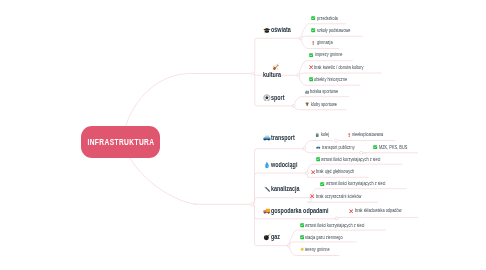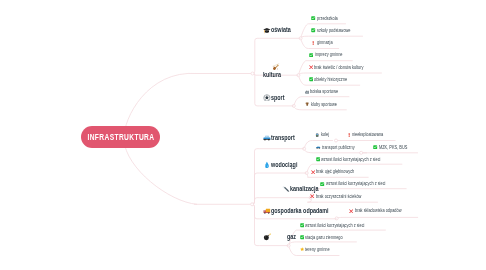--- a/index.html
+++ b/index.html
@@ -6,21 +6,21 @@
   html,body{margin:0;padding:0;}
   body{width:486px;height:270px;background:#ffffff;overflow:hidden;
        font-family:"Liberation Sans",sans-serif;position:relative;
        -webkit-font-smoothing:antialiased;}
   #stage{position:absolute;left:0;top:0;width:486px;height:270px;}
   svg#links{position:absolute;left:0;top:0;width:486px;height:270px;}
 
   .node{position:absolute;box-sizing:border-box;border-radius:11px;
         display:flex;align-items:center;justify-content:center;color:#ffffff;}
   .node span{display:inline-block;white-space:nowrap;}
-  #root-node{left:81px;top:126px;width:79px;height:22px;background:#e1566f;}
+  #root-node{left:81px;top:126px;width:79px;height:32px;background:#e1566f;}
   #root-node span{font-size:8.5px;font-weight:bold;letter-spacing:.5px;transform:scaleX(.78);}
   .branch{background:#7f8c92;}
   .branch span{font-size:8.5px;font-weight:bold;letter-spacing:.15px;transform:scaleX(.86);}
   #branch-spoleczna{left:197px;top:51px;width:48px;height:21px;}
   #branch-techniczna{left:194px;top:182px;width:50px;height:21px;}
 
   .cat{position:absolute;display:flex;align-items:center;white-space:nowrap;
        font-size:7.5px;font-weight:bold;color:#24313c;line-height:1;}
   .cat .tx{display:inline-block;transform:scaleX(.72);transform-origin:left center;}
   .leaf{position:absolute;display:flex;align-items:center;white-space:nowrap;
@@ -171,21 +171,21 @@
           <svg class="ico " width="7.8" height="7.8" viewBox="0 0 7.8 7.8">
             <g transform="scale(0.78)">
               <path d="M5 0.9 C6.6 3.6 7.4 5.1 7.4 6.4 C7.4 8.0 6.3 9.2 5 9.2 C3.7 9.2 2.6 8.0 2.6 6.4 C2.6 5.1 3.4 3.6 5 0.9 Z" fill="#1f9ce6"></path>
               <path d="M4.6 2.3 C3.5 4.2 3.1 5.3 3.1 6.3 C3.1 7.1 3.5 7.8 4.2 8.2 C3.7 7.2 3.7 5.3 4.6 2.3 Z" fill="#a6def8"></path>
               <path d="M5.1 4.4 C5.9 5.7 6.2 6.4 6.2 7.0 C6.2 7.9 5.6 8.5 5.0 8.5 Z" fill="#6fc9f5"></path>
             </g>
           </svg>
         </span>
         <span class="tx">wodociągi</span>
       </div>
-      <div class="cat" style="left: 263.4px; top: 184.8px; margin-left: 19px;">
+      <div class="cat" style="left: 263.4px; top: 184.8px;">
         <span style="margin-right:0px;display:inline-flex;align-items:center">
           <svg class="ico " width="7.8" height="7.8" viewBox="0 0 7.8 7.8">
             <g transform="scale(0.78)">
               <path d="M0.8 2.3 L2.0 1.1 L3.0 2.1 L2.4 2.7 L3.3 3.6 L2.5 4.4 L1.6 3.5 L1.0 4.1 Z" fill="#e9eef1"></path>
               <path d="M2.6 3.4 L7.5 8.3 L8.6 7.2 L3.7 2.3 Z" fill="#56646e"></path>
               <path d="M6.9 7.2 L8.8 9.1 L9.4 8.5 L7.5 6.6 Z" fill="#2b3740"></path>
             </g>
           </svg>
         </span>
         <span class="tx">kanalizacja</span>
@@ -198,21 +198,21 @@
               <path d="M0.7 4.2 L3.6 4.2 L3.6 6.6 L0.7 6.6 Z" fill="#d8352a"></path>
               <rect x="1.0" y="4.5" width="1.6" height="1.2" fill="#9fd0ef"></rect>
               <rect x="0.7" y="6.4" width="8.5" height="1.0" fill="#b22a20"></rect>
               <circle cx="2.4" cy="7.8" r="0.85" fill="#2b2b2b"></circle>
               <circle cx="7.3" cy="7.8" r="0.85" fill="#2b2b2b"></circle>
             </g>
           </svg>
         </span>
         <span class="tx">gospodarka odpadami</span>
       </div>
-      <div class="cat" style="left: 263.4px; top: 233.1px; gap: 16px;">
+      <div class="cat" style="left: 263.4px; top: 233.1px;">
         <span style="margin-right:0px;display:inline-flex;align-items:center">
           <svg class="ico " width="7.8" height="7.8" viewBox="0 0 7.8 7.8">
             <g transform="scale(0.78)">
               <circle cx="4.3" cy="6.1" r="3.2" fill="#1f1f1f"></circle>
               <rect x="5.9" y="2.5" width="1.6" height="1.6" transform="rotate(40 6.7 3.3)" fill="#4a4a4a"></rect>
               <path d="M7.3 2.8 C8.3 2.0 8.9 2.6 9.3 1.6" stroke="#d79b22" stroke-width="0.7" fill="none"></path>
               <circle cx="9.3" cy="1.3" r="0.8" fill="#f2c33a"></circle>
               <ellipse cx="3.2" cy="5.0" rx="0.8" ry="0.5" fill="#565656" transform="rotate(-35 3.2 5)"></ellipse>
             </g>
           </svg>

